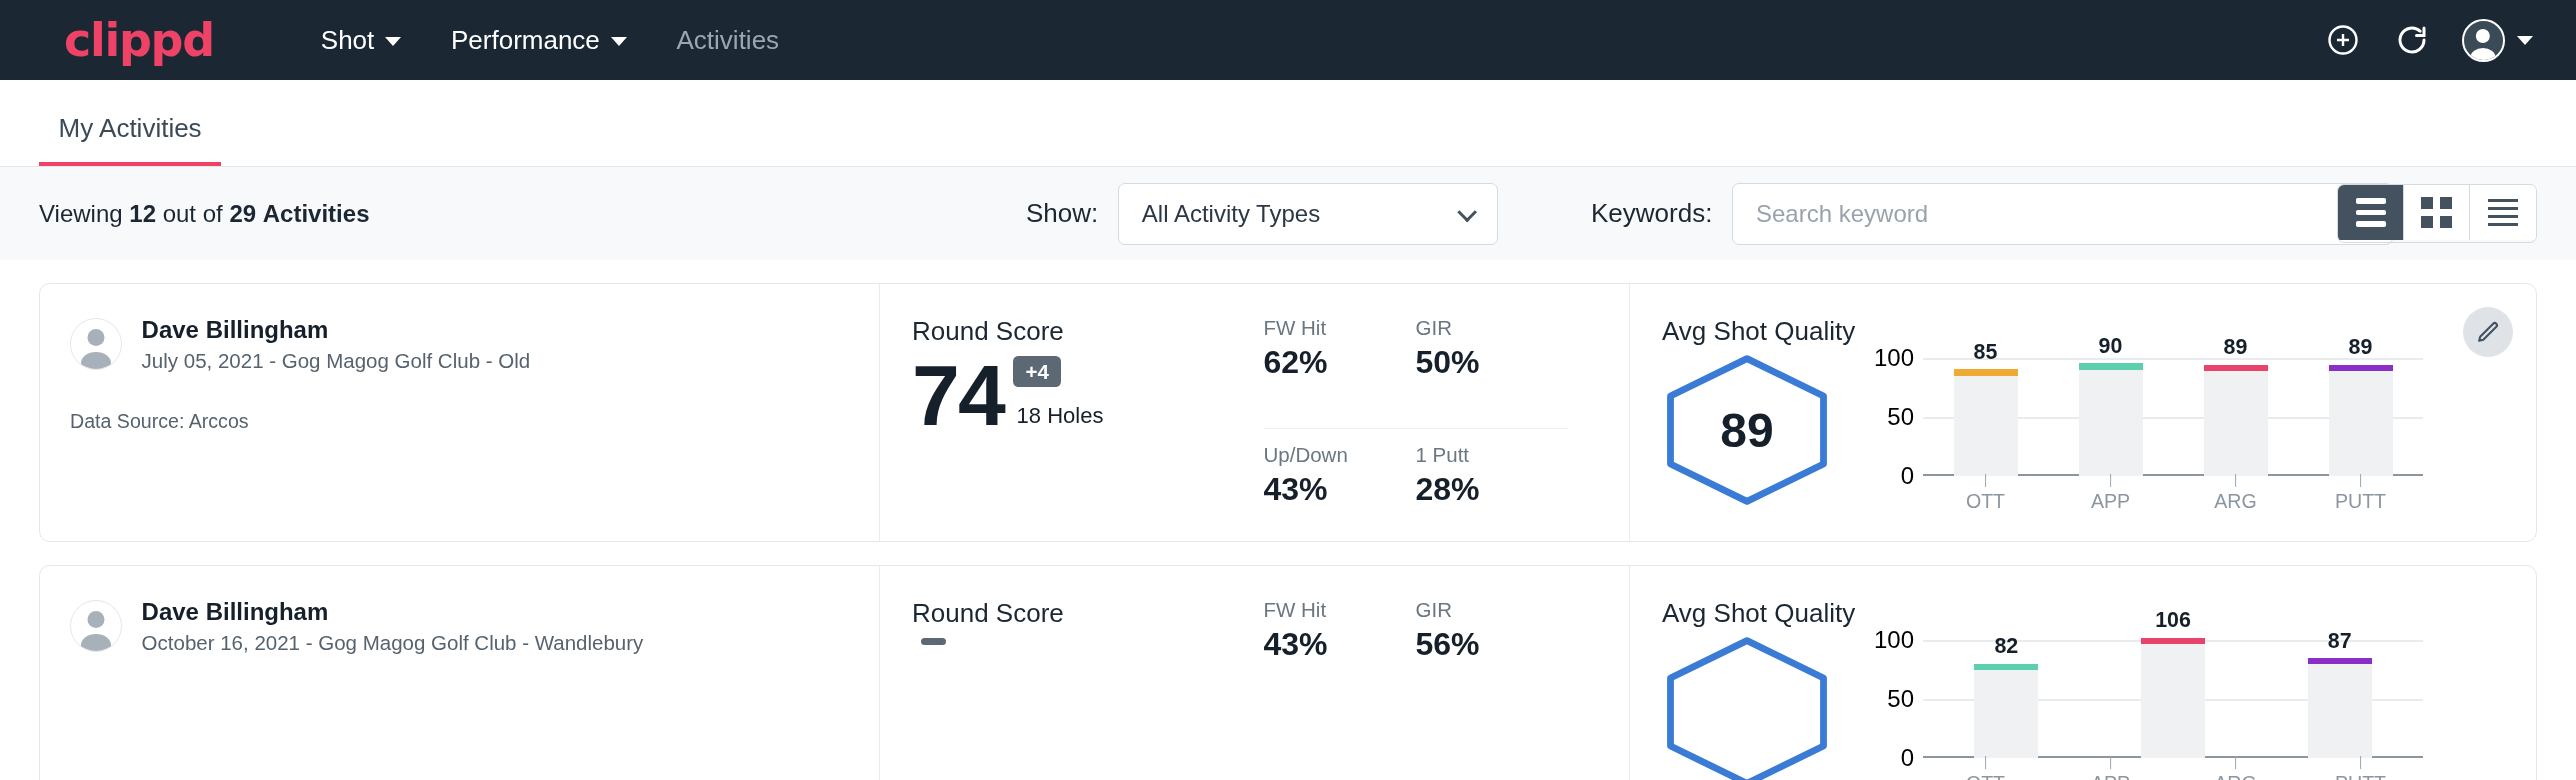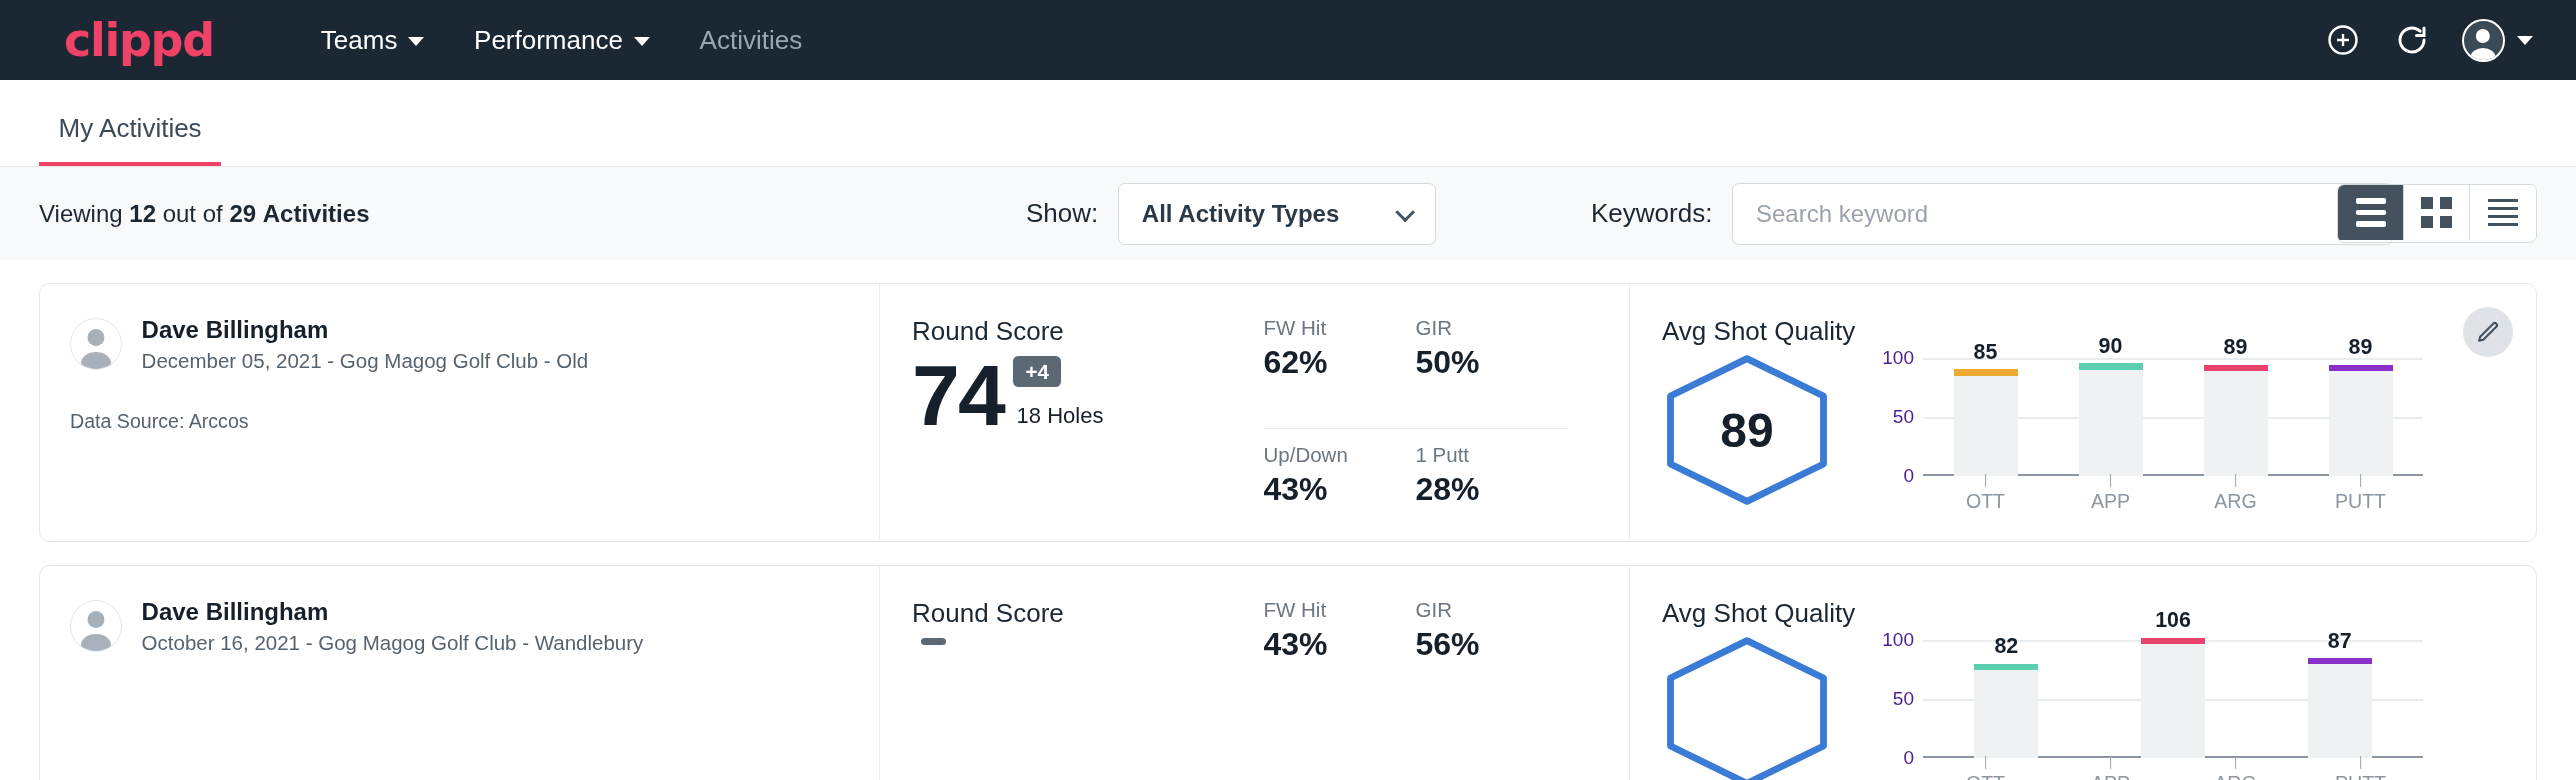--- a/index.html
+++ b/index.html
@@ -110,30 +110,29 @@
   }
   .viewing { font-size: 24px; color: #1b2733; }
   .viewing b { font-weight: 700; }
 
   .show-group {
     display: flex; align-items: center; gap: 19.6px;
     position: absolute; left: 1026px;
   }
   .show-label { font-size: 26px; color: #1b2733; }
   .select-box {
-    width: 318px; height: 62px;
+    width: 380px; height: 62px;
     background: #ffffff;
     border: 1.8px solid #d3dae0;
     border-radius: 7.1px;
     display: flex; align-items: center;
     padding: 0 23px;
     font-size: 24px; color: #2b3845;
     cursor: pointer;
     position: relative;
-    font-weight: bold;
   }
   .select-box .sel-chev {
     position: absolute; right: 23px; top: 50%;
     transform: translateY(-60%) rotate(45deg);
     width: 14.3px; height: 14.3px;
     border-right: 3.6px solid #44525f;
     border-bottom: 3.6px solid #44525f;
   }
 
   .kw-group {
@@ -247,21 +246,21 @@
   .hexnum {
     position: absolute; inset: 0;
     display: flex; align-items: center; justify-content: center;
     font-size: 48px; font-weight: 700; color: #16202b;
   }
 
   
   .chart { display: flex; margin-top: 9px; flex: 1; }
   .y-axis {
     width: 52px; position: relative; height: 118px;
-    font-size: 19px; color: #4c1d95; text-align: right;
+    font-size: 24px; color: #000000; text-align: right;
   }
   .y-axis span { position: absolute; right: 9px; transform: translateY(-50%); }
   .plot { position: relative; height: 118px; flex: 1; max-width: 500px; }
   .gridline { position: absolute; left: 0; right: 0; height: 1.8px; background: #e9ecef; }
   .axisline { position: absolute; left: 0; right: 0; bottom: 0; height: 1.8px; background: #8b96a1; }
   .bars { position: absolute; inset: 0; display: flex; align-items: flex-end; }
   .barslot { flex: 1; display: flex; flex-direction: column; align-items: center; justify-content: flex-end; height: 100%; position: relative; }
   .bar { width: 64px; background: #f0f1f2; position: relative; }
   .bar .cap { position: absolute; top: -6.2px; left: 0; right: 0; height: 6.2px; }
   .bar-val {
@@ -286,21 +285,21 @@
   }
 </style>
 </head>
 <body>
 
 <div class="navbar">
   <div class="logo">clippd</div>
 
   <div class="nav-links">
     <div class="nav-item">
-      <span>Teams</span>
+      <span>Shot</span>
       <span class="chev"></span>
     </div>
     <div class="nav-item">
       <span>Performance</span>
       <span class="chev"></span>
     </div>
     <div class="nav-item muted">
       <span>Activities</span>
     </div>
   </div>
@@ -379,21 +378,21 @@
 </div>
 
 <div class="content">
 
   <div class="card" style="margin-top:23px;">
     <div class="card-pane pane-info">
       <div class="person-row">
         <div class="person-av"></div>
         <div>
           <div class="person-name">Dave Billingham</div>
-          <div class="person-meta">December 05, 2021 - Gog Magog Golf Club - Old</div>
+          <div class="person-meta">July 05, 2021 - Gog Magog Golf Club - Old</div>
         </div>
       </div>
       <div class="card-src">Data Source: Arccos</div>
     </div>
 
     <div class="card-pane pane-score">
       <div class="score-col">
         <div class="score-label">Round Score</div>
         <div class="score-row">
           <div class="score-num">74</div>

